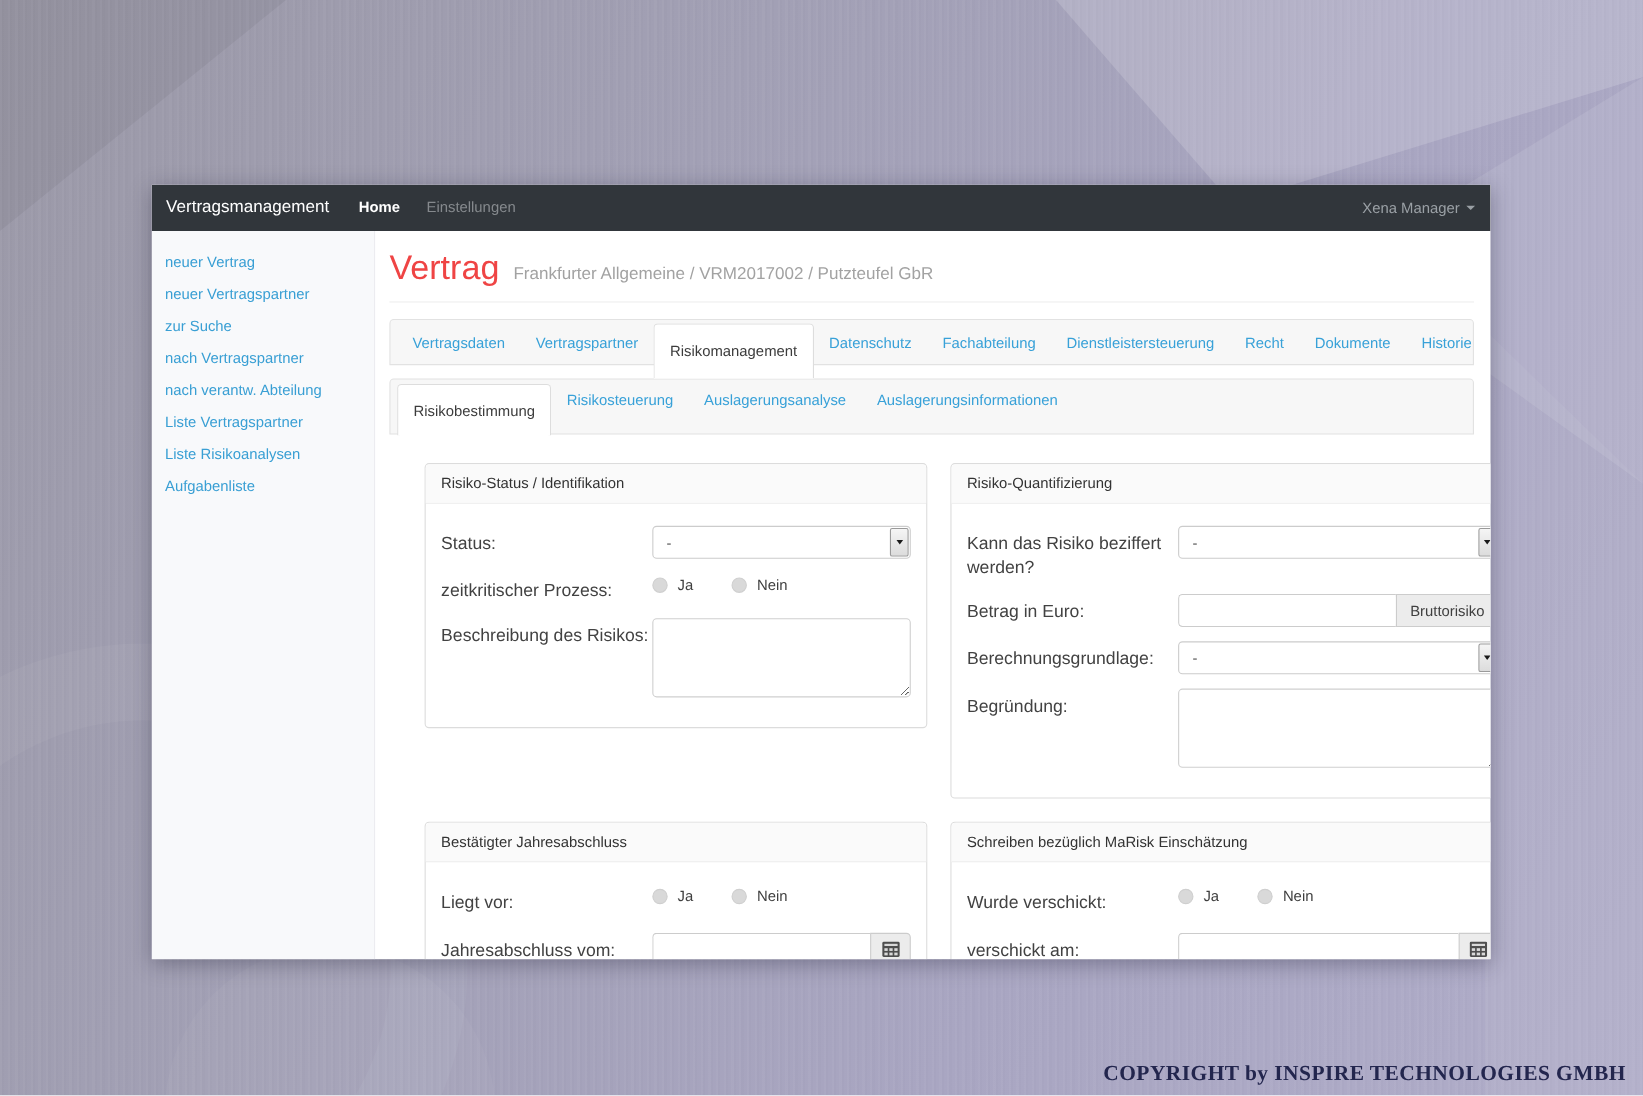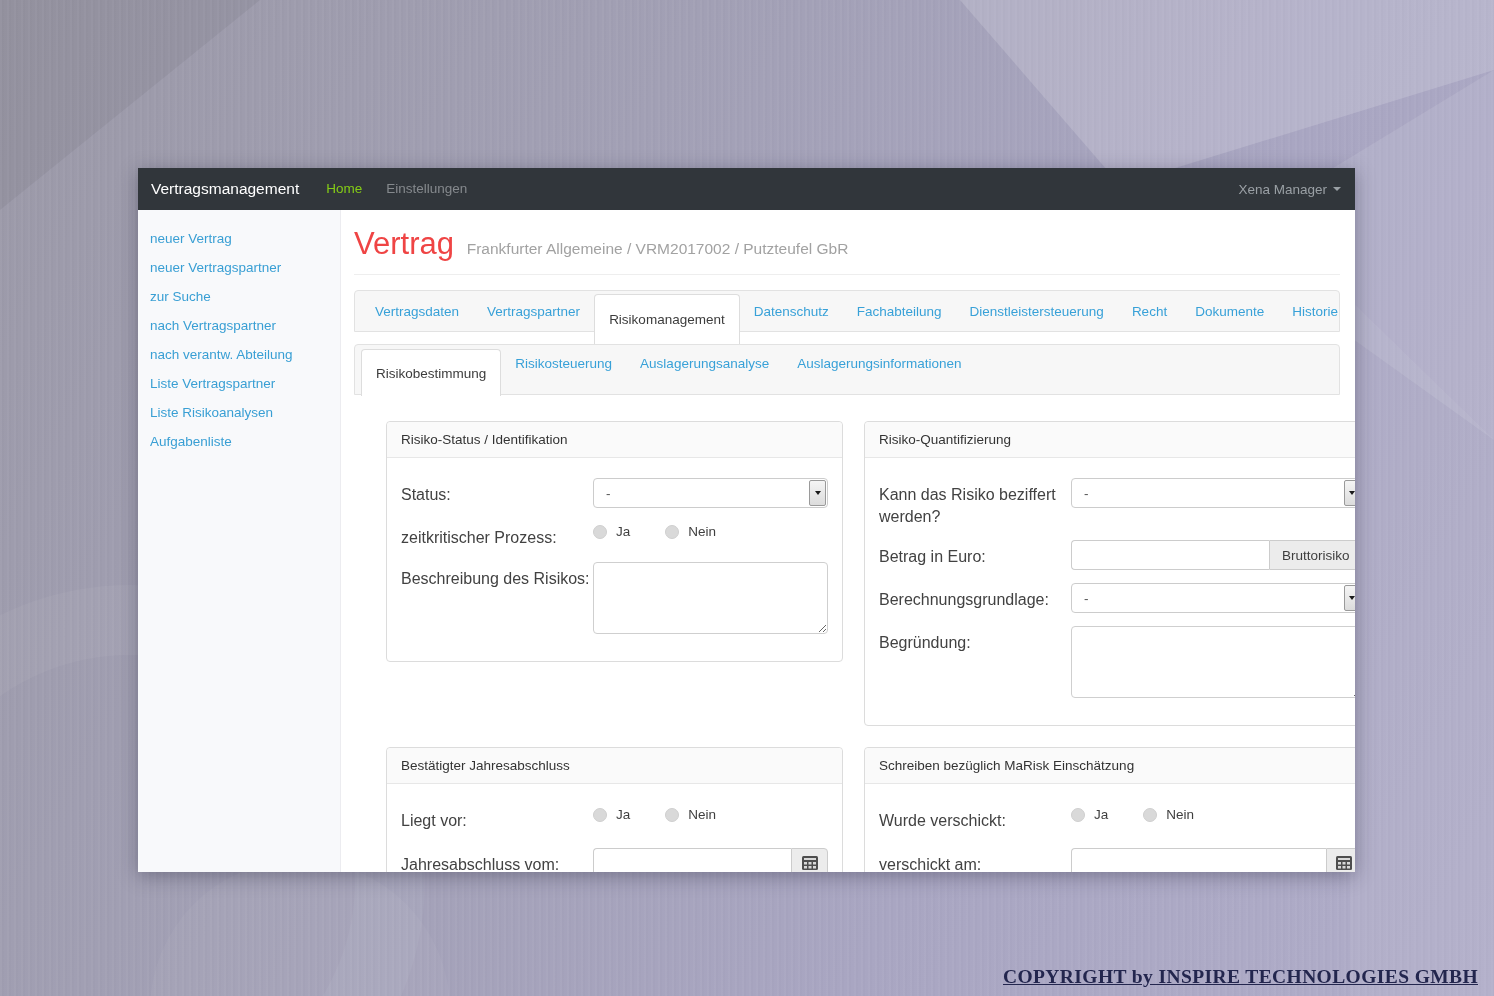--- a/index.html
+++ b/index.html
@@ -17,36 +17,36 @@
   }
   .bg-svg { position:absolute; inset:0; }
 
   .slide-title {
     position:absolute; left:64px; top:52px;
     font-size:27px; color:#ffffff; letter-spacing:0.2px;
   }
   .slide-footer {
     position:absolute; right:16px; bottom:8px;
     font-family:"Liberation Serif", serif; font-weight:bold;
-    font-size:19.5px; color:#23264e; letter-spacing:0.4px;text-decoration:underline;
+    font-size:19.5px; color:#23264e; letter-spacing:0.4px;
   }
 
   
   .window {
     position:absolute; left:138px; top:168px; width:1217px; height:704px;
     background:#ffffff; overflow:hidden;
     box-shadow: 0 4px 18px rgba(30,30,50,0.35);
     font-size:13.5px; color:#333;
   }
   .navbar {
     height:42px; background:#31363b; display:flex; align-items:center;
   }
   .nav-brand { color:#fff; font-size:15.5px; padding:0 15px 0 13px; }
   .nav-link { font-size:13.5px; padding:0 12px; line-height:42px; cursor:default; }
-  .nav-link.active { color:#84cc16; }
+  .nav-link.active { color:#ffffff;font-weight:bold; }
   .nav-link.muted { color:#85898d; }
   .nav-user {
     margin-left:auto; color:#9aa0a5; font-size:13.5px; padding:0 14px;
     display:flex; align-items:center; gap:6px;
   }
   .caret-down {
     width:0; height:0; border-left:4px solid transparent; border-right:4px solid transparent;
     border-top:4px solid #9aa0a5; display:inline-block;
   }
 

